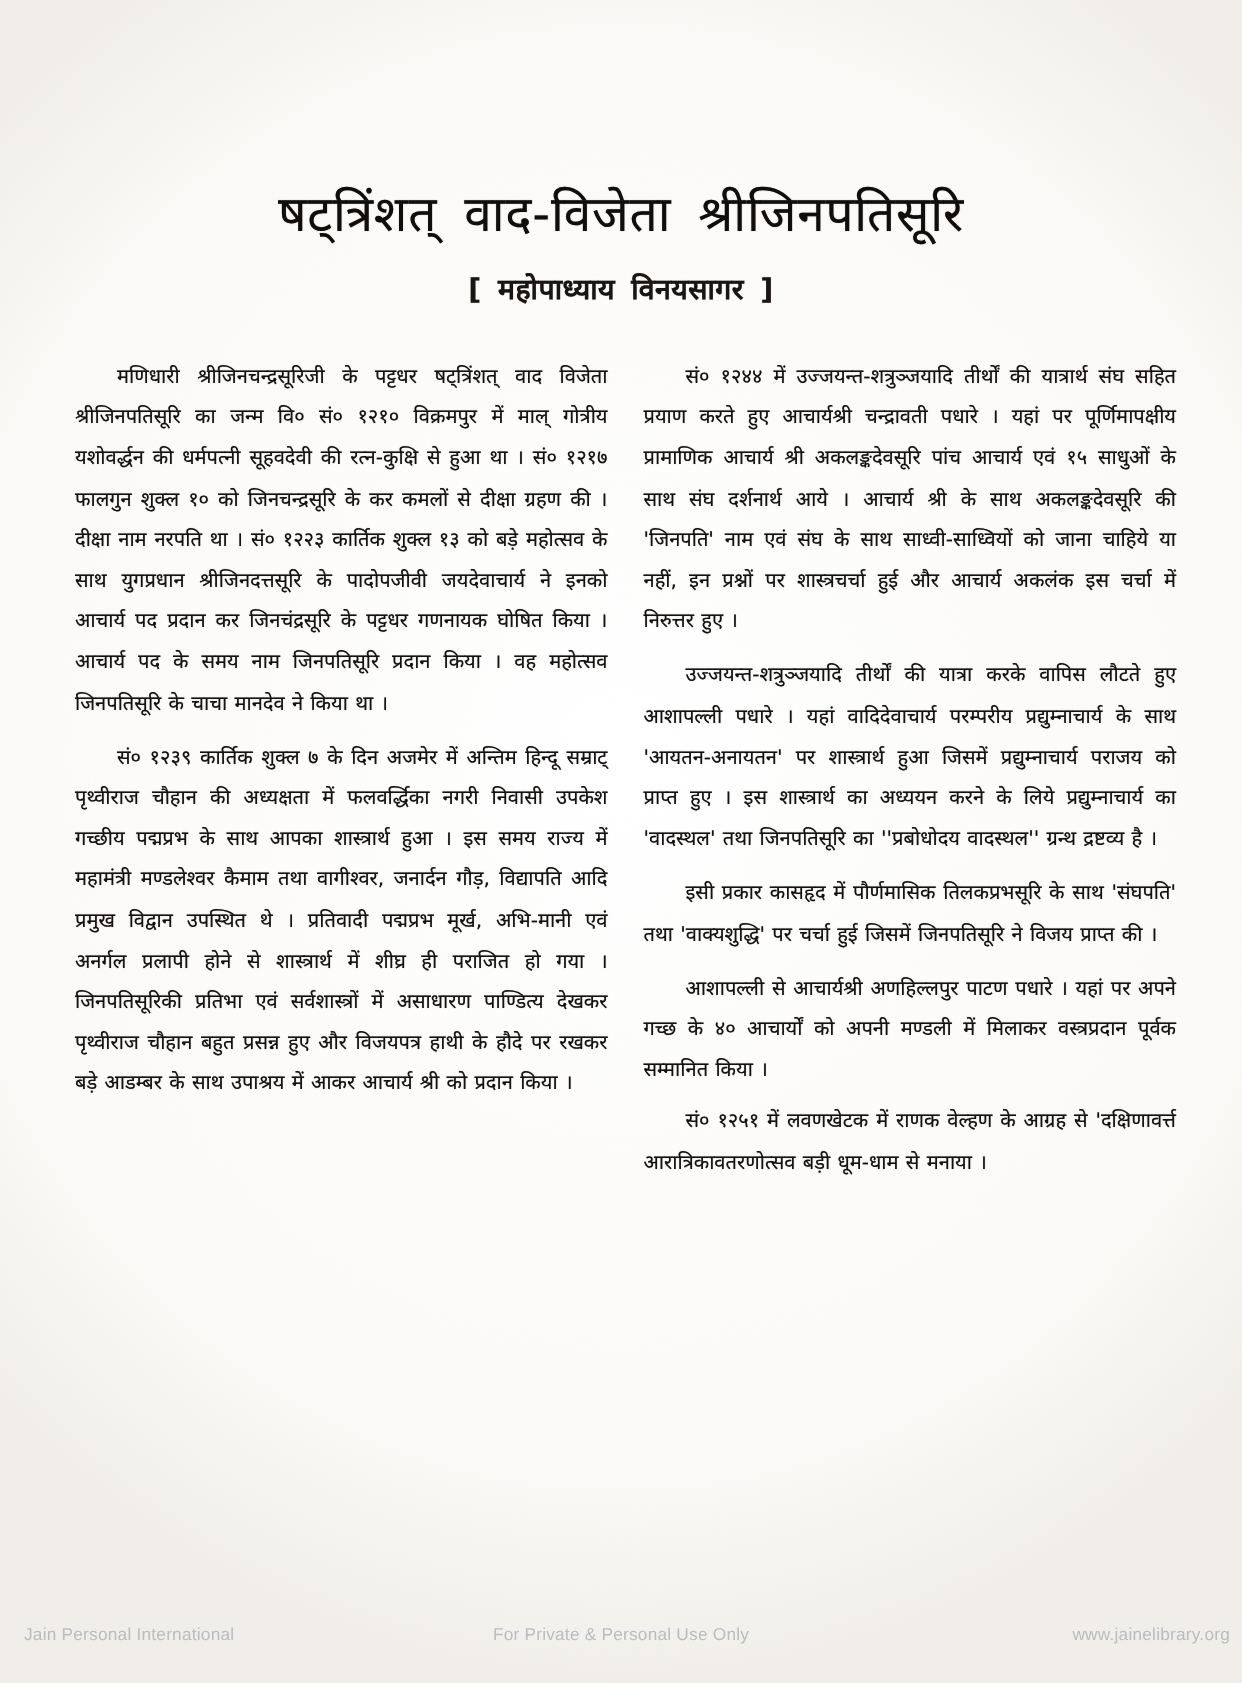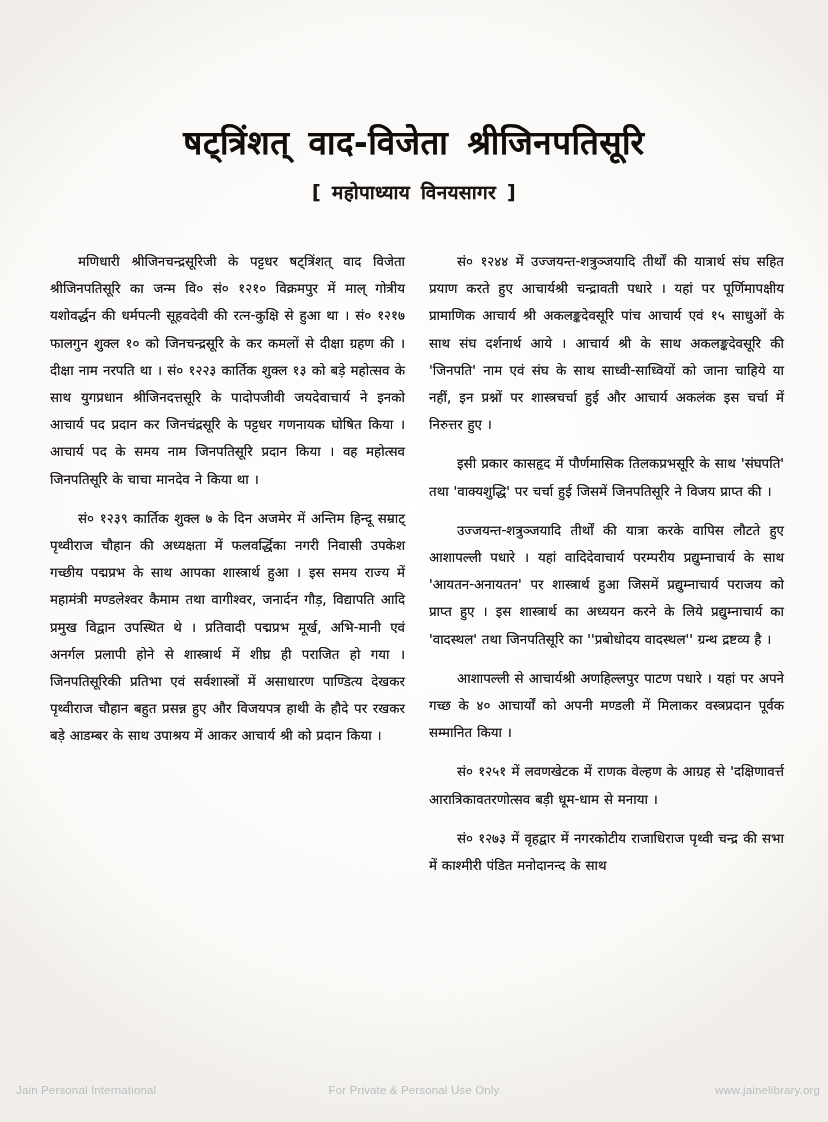--- a/index.html
+++ b/index.html
@@ -32,21 +32,21 @@
   .title-block {
     position: absolute;
     left: 0;
     right: 0;
     top: 124px;
     text-align: center;
   }
   .doc-title {
     font-family: "DejaVu Sans", sans-serif;
     font-size: 33px;
-    font-weight: 700;
+    font-weight: 400;
     letter-spacing: 0.5px;
     line-height: 1.16;
     color: #100d0b;
     margin: 0;
     padding: 0 60px;
     word-spacing: 7px;
     text-shadow: 0 0 0.6px rgba(0,0,0,0.55);
   }
   .doc-subtitle {
     font-family: "DejaVu Sans", sans-serif;
@@ -68,21 +68,21 @@
     height: 830px;
     display: flex;
     gap: 24px;
     align-items: flex-start;
   }
   .col {
     width: 355px;
     flex: 0 0 355px;
   }
   .para {
-    margin: 12px 0 9px 0;
+    margin: 2px 0 9px 0;
     font-family: "DejaVu Sans", sans-serif;
     font-size: 13.4px;
     line-height: 27.2px;
     text-align: justify;
     text-justify: inter-word;
     text-indent: 28px;
     color: #151110;
     word-spacing: 0.6px;
     text-shadow: 0 0 0.55px rgba(0,0,0,0.5);
     -webkit-font-smoothing: none;
@@ -133,25 +133,24 @@
 
   <div class="columns">
 
     <div class="col">
       <p class="para">मणिधारी श्रीजिनचन्द्रसूरिजी के पट्टधर षट्त्रिंशत् वाद विजेता श्रीजिनपतिसूरि का जन्म वि० सं० १२१० विक्रमपुर में माल् गोत्रीय यशोवर्द्धन की धर्मपत्नी सूहवदेवी की रत्न-कुक्षि से हुआ था । सं० १२१७ फालगुन शुक्ल १० को जिनचन्द्रसूरि के कर कमलों से दीक्षा ग्रहण की । दीक्षा नाम नरपति था । सं० १२२३ कार्तिक शुक्ल १३ को बड़े महोत्सव के साथ युगप्रधान श्रीजिनदत्तसूरि के पादोपजीवी जयदेवाचार्य ने इनको आचार्य पद प्रदान कर जिनचंद्रसूरि के पट्टधर गणनायक घोषित किया । आचार्य पद के समय नाम जिनपतिसूरि प्रदान किया । वह महोत्सव जिनपतिसूरि के चाचा मानदेव ने किया था ।</p>
       <p class="para">सं० १२३९ कार्तिक शुक्ल ७ के दिन अजमेर में अन्तिम हिन्दू सम्राट् पृथ्वीराज चौहान की अध्यक्षता में फलवर्द्धिका नगरी निवासी उपकेश गच्छीय पद्मप्रभ के साथ आपका शास्त्रार्थ हुआ । इस समय राज्य में महामंत्री मण्डलेश्वर कैमाम तथा वागीश्वर, जनार्दन गौड़, विद्यापति आदि प्रमुख विद्वान उपस्थित थे । प्रतिवादी पद्मप्रभ मूर्ख, अभि-मानी एवं अनर्गल प्रलापी होने से शास्त्रार्थ में शीघ्र ही पराजित हो गया । जिनपतिसूरिकी प्रतिभा एवं सर्वशास्त्रों में असाधारण पाण्डित्य देखकर पृथ्वीराज चौहान बहुत प्रसन्न हुए और विजयपत्र हाथी के हौदे पर रखकर बड़े आडम्बर के साथ उपाश्रय में आकर आचार्य श्री को प्रदान किया ।</p>
     </div>
 
     <div class="col">
       <p class="para">सं० १२४४ में उज्जयन्त-शत्रुञ्जयादि तीर्थों की यात्रार्थ संघ सहित प्रयाण करते हुए आचार्यश्री चन्द्रावती पधारे । यहां पर पूर्णिमापक्षीय प्रामाणिक आचार्य श्री अकलङ्कदेवसूरि पांच आचार्य एवं १५ साधुओं के साथ संघ दर्शनार्थ आये । आचार्य श्री के साथ अकलङ्कदेवसूरि की 'जिनपति' नाम एवं संघ के साथ साध्वी-साध्वियों को जाना चाहिये या नहीं, इन प्रश्नों पर शास्त्रचर्चा हुई और आचार्य अकलंक इस चर्चा में निरुत्तर हुए ।</p>
+      <p class="para">उज्जयन्त-शत्रुञ्जयादि तीर्थों की यात्रा करके वापिस लौटते हुए आशापल्ली पधारे । यहां वादिदेवाचार्य परम्परीय प्रद्युम्नाचार्य के साथ 'आयतन-अनायतन' पर शास्त्रार्थ हुआ जिसमें प्रद्युम्नाचार्य पराजय को प्राप्त हुए । इस शास्त्रार्थ का अध्ययन करने के लिये प्रद्युम्नाचार्य का 'वादस्थल' तथा जिनपतिसूरि का ''प्रबोधोदय वादस्थल'' ग्रन्थ द्रष्टव्य है ।</p>
       <p class="para">इसी प्रकार कासहृद में पौर्णमासिक तिलकप्रभसूरि के साथ 'संघपति' तथा 'वाक्यशुद्धि' पर चर्चा हुई जिसमें जिनपतिसूरि ने विजय प्राप्त की ।</p>
-      <p class="para">उज्जयन्त-शत्रुञ्जयादि तीर्थों की यात्रा करके वापिस लौटते हुए आशापल्ली पधारे । यहां वादिदेवाचार्य परम्परीय प्रद्युम्नाचार्य के साथ 'आयतन-अनायतन' पर शास्त्रार्थ हुआ जिसमें प्रद्युम्नाचार्य पराजय को प्राप्त हुए । इस शास्त्रार्थ का अध्ययन करने के लिये प्रद्युम्नाचार्य का 'वादस्थल' तथा जिनपतिसूरि का ''प्रबोधोदय वादस्थल'' ग्रन्थ द्रष्टव्य है ।</p>
       <p class="para tight">आशापल्ली से आचार्यश्री अणहिल्लपुर पाटण पधारे । यहां पर अपने गच्छ के ४० आचार्यों को अपनी मण्डली में मिलाकर वस्त्रप्रदान पूर्वक सम्मानित किया ।</p>
       <p class="para tight">सं० १२५१ में लवणखेटक में राणक वेल्हण के आग्रह से 'दक्षिणावर्त्त आरात्रिकावतरणोत्सव बड़ी धूम-धाम से मनाया ।</p>
-      <p class="para tight">सं० १२७३ में वृहद्वार में नगरकोटीय राजाधिराज पृथ्वी चन्द्र की सभा में काश्मीरी पंडित मनोदानन्द के साथ</p>
     </div>
 
   </div>
 
   <div class="footer">
     <span class="footer-left">Jain Personal International</span>
     <span class="footer-center">For Private &amp; Personal Use Only</span>
     <span class="footer-right">www.jainelibrary.org</span>
   </div>
 

